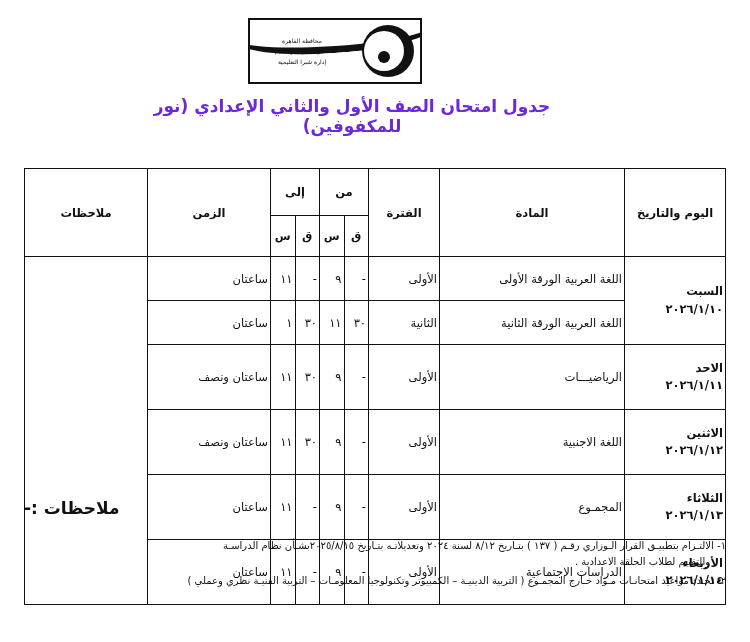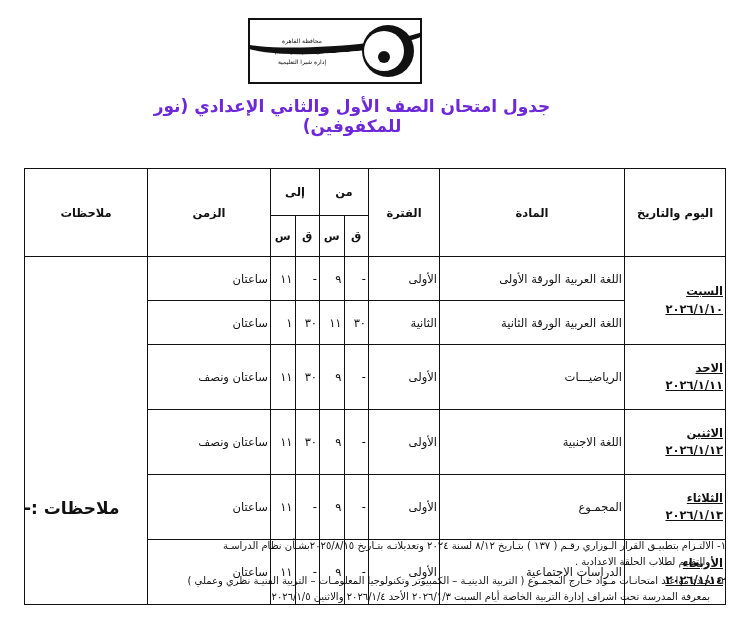--- a/index.html
+++ b/index.html
@@ -148,21 +148,20 @@
   }
   th.hdr-small {
     font-size: 11px;
     font-weight: bold;
     height: 20px;
   }
   td.day {
     font-weight: bold;
     font-size: 12.5px;
     line-height: 1.5;
-    text-decoration: underline;
   }
   td.day .d-name { display: block; }
   td.day .d-date { display: block; }
   td.subject { font-size: 11px; }
   td.period { font-size: 11px; }
   td.num { font-size: 11.5px; }
   td.time { font-size: 11.5px; }
   .row-tall td { height: 44px; }
   .row-short td { height: 23px; }
 
@@ -318,16 +317,15 @@
 <div class="notes">
   <div class="notes-title">ملاحظات :-</div>
 
   <div class="note">
     <span class="ln">١- الالتـزام بتطبيـق القرار الـوزاري رقـم ( ١٣٧ ) بتـاريخ ٨/١٢ لسنة ٢٠٢٤ وتعديلاتـه بتـاريخ ٢٠٢٥/٨/١٥بشـأن نظام الدراسـة</span>
     <span class="ln indent">والتقييم لطلاب الحلقة الاعدادية .</span>
   </div>
 
   <div class="note">
     <span class="ln">٢- تحـدد مواعيد امتحانـات مـواد خـارج المجمـوع ( التربية الدينيـة – الكمبيوتر وتكنولوجيا المعلومـات – التربية الفنيـة  نظري وعملي )</span>
-    <span class="ln indent">بمعرفة المدرسة تحت اشراف إدارة التربية الخاصة أيام السبت ٢٠٢٦/١/٣ الأحد ٢٠٢٦/١/٤ والاثنين ٢٠٢٦/١/٥</span>
   </div>
 
 </div>
 
 </body></html>

